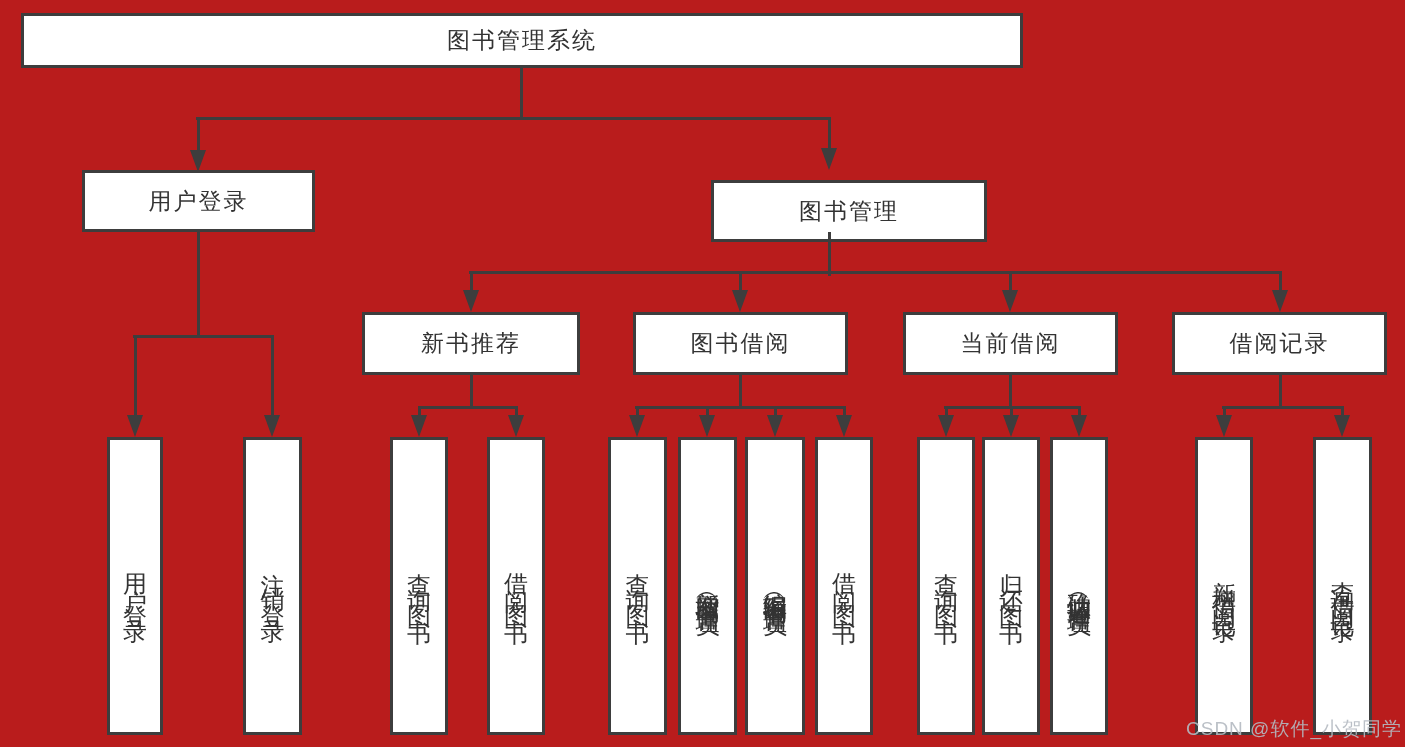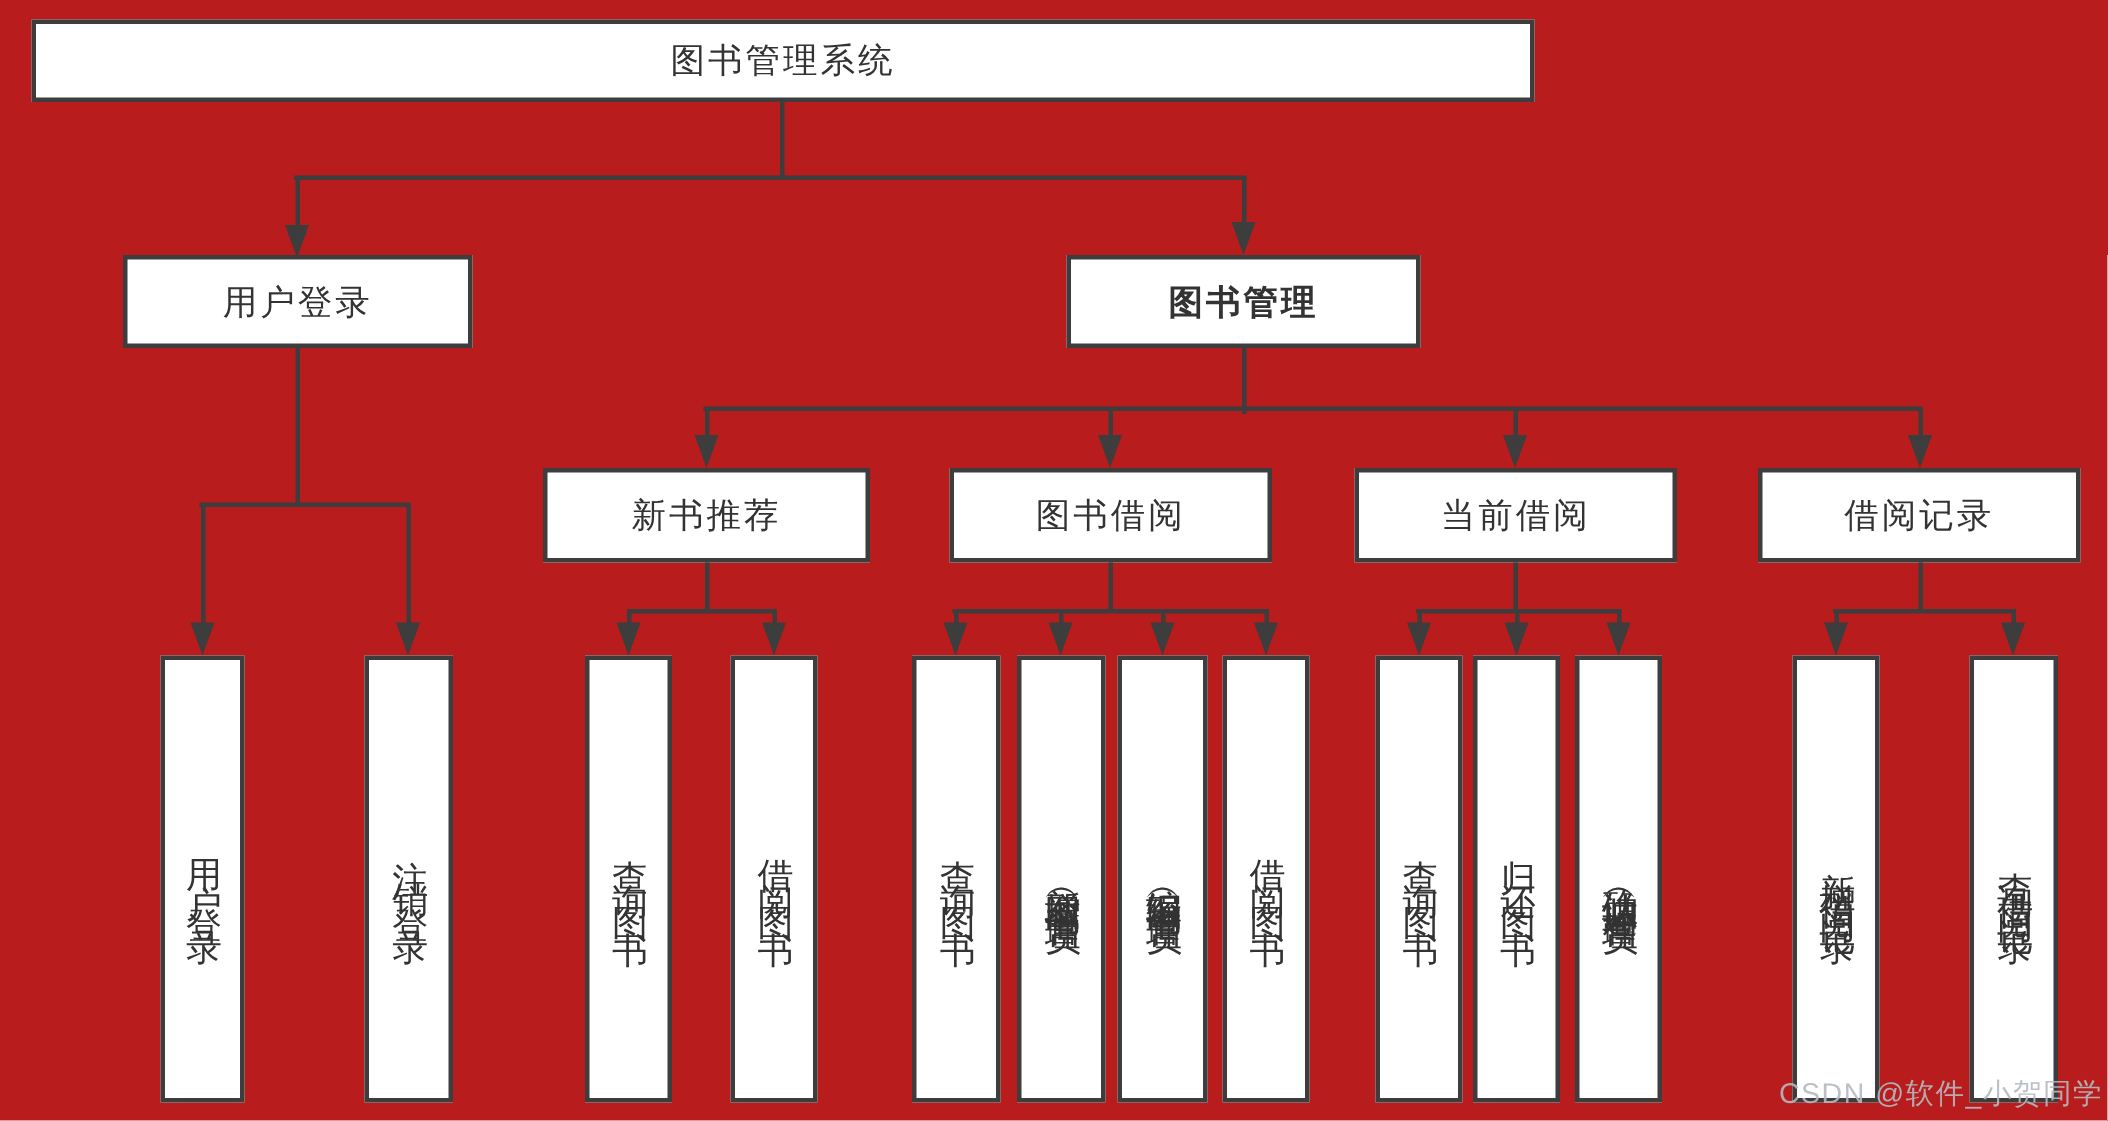--- a/index.html
+++ b/index.html
@@ -38,21 +38,21 @@
   <div class="box" style="left:21px;top:13px;width:1002px;height:55px;">图书管理系统</div>
 
   <div class="v" style="left:520px;top:68px;height:52px;"></div>
   <div class="h" style="left:196px;top:117px;width:635px;"></div>
   <div class="v" style="left:197px;top:118px;height:34px;"></div>
   <div class="tri" style="left:190px;top:150px;"></div>
   <div class="v" style="left:828px;top:118px;height:32px;"></div>
   <div class="tri" style="left:821px;top:148px;"></div>
 
   <div class="box" style="left:82px;top:170px;width:233px;height:62px;">用户登录</div>
-  <div class="box" style="left:711px;top:170px;width:236px;height:62px;font-weight:bold;">图书管理</div>
+  <div class="box" style="left:711px;top:180px;width:276px;height:62px;">图书管理</div>
 
   <div class="v" style="left:197px;top:232px;height:106px;"></div>
   <div class="h" style="left:133px;top:335px;width:141px;"></div>
   <div class="v" style="left:134px;top:336px;height:81px;"></div>
   <div class="tri" style="left:127px;top:415px;"></div>
   <div class="v" style="left:271px;top:336px;height:81px;"></div>
   <div class="tri" style="left:264px;top:415px;"></div>
 
   <div class="v" style="left:828px;top:232px;height:44px;"></div>
   <div class="h" style="left:469px;top:271px;width:813px;"></div>

